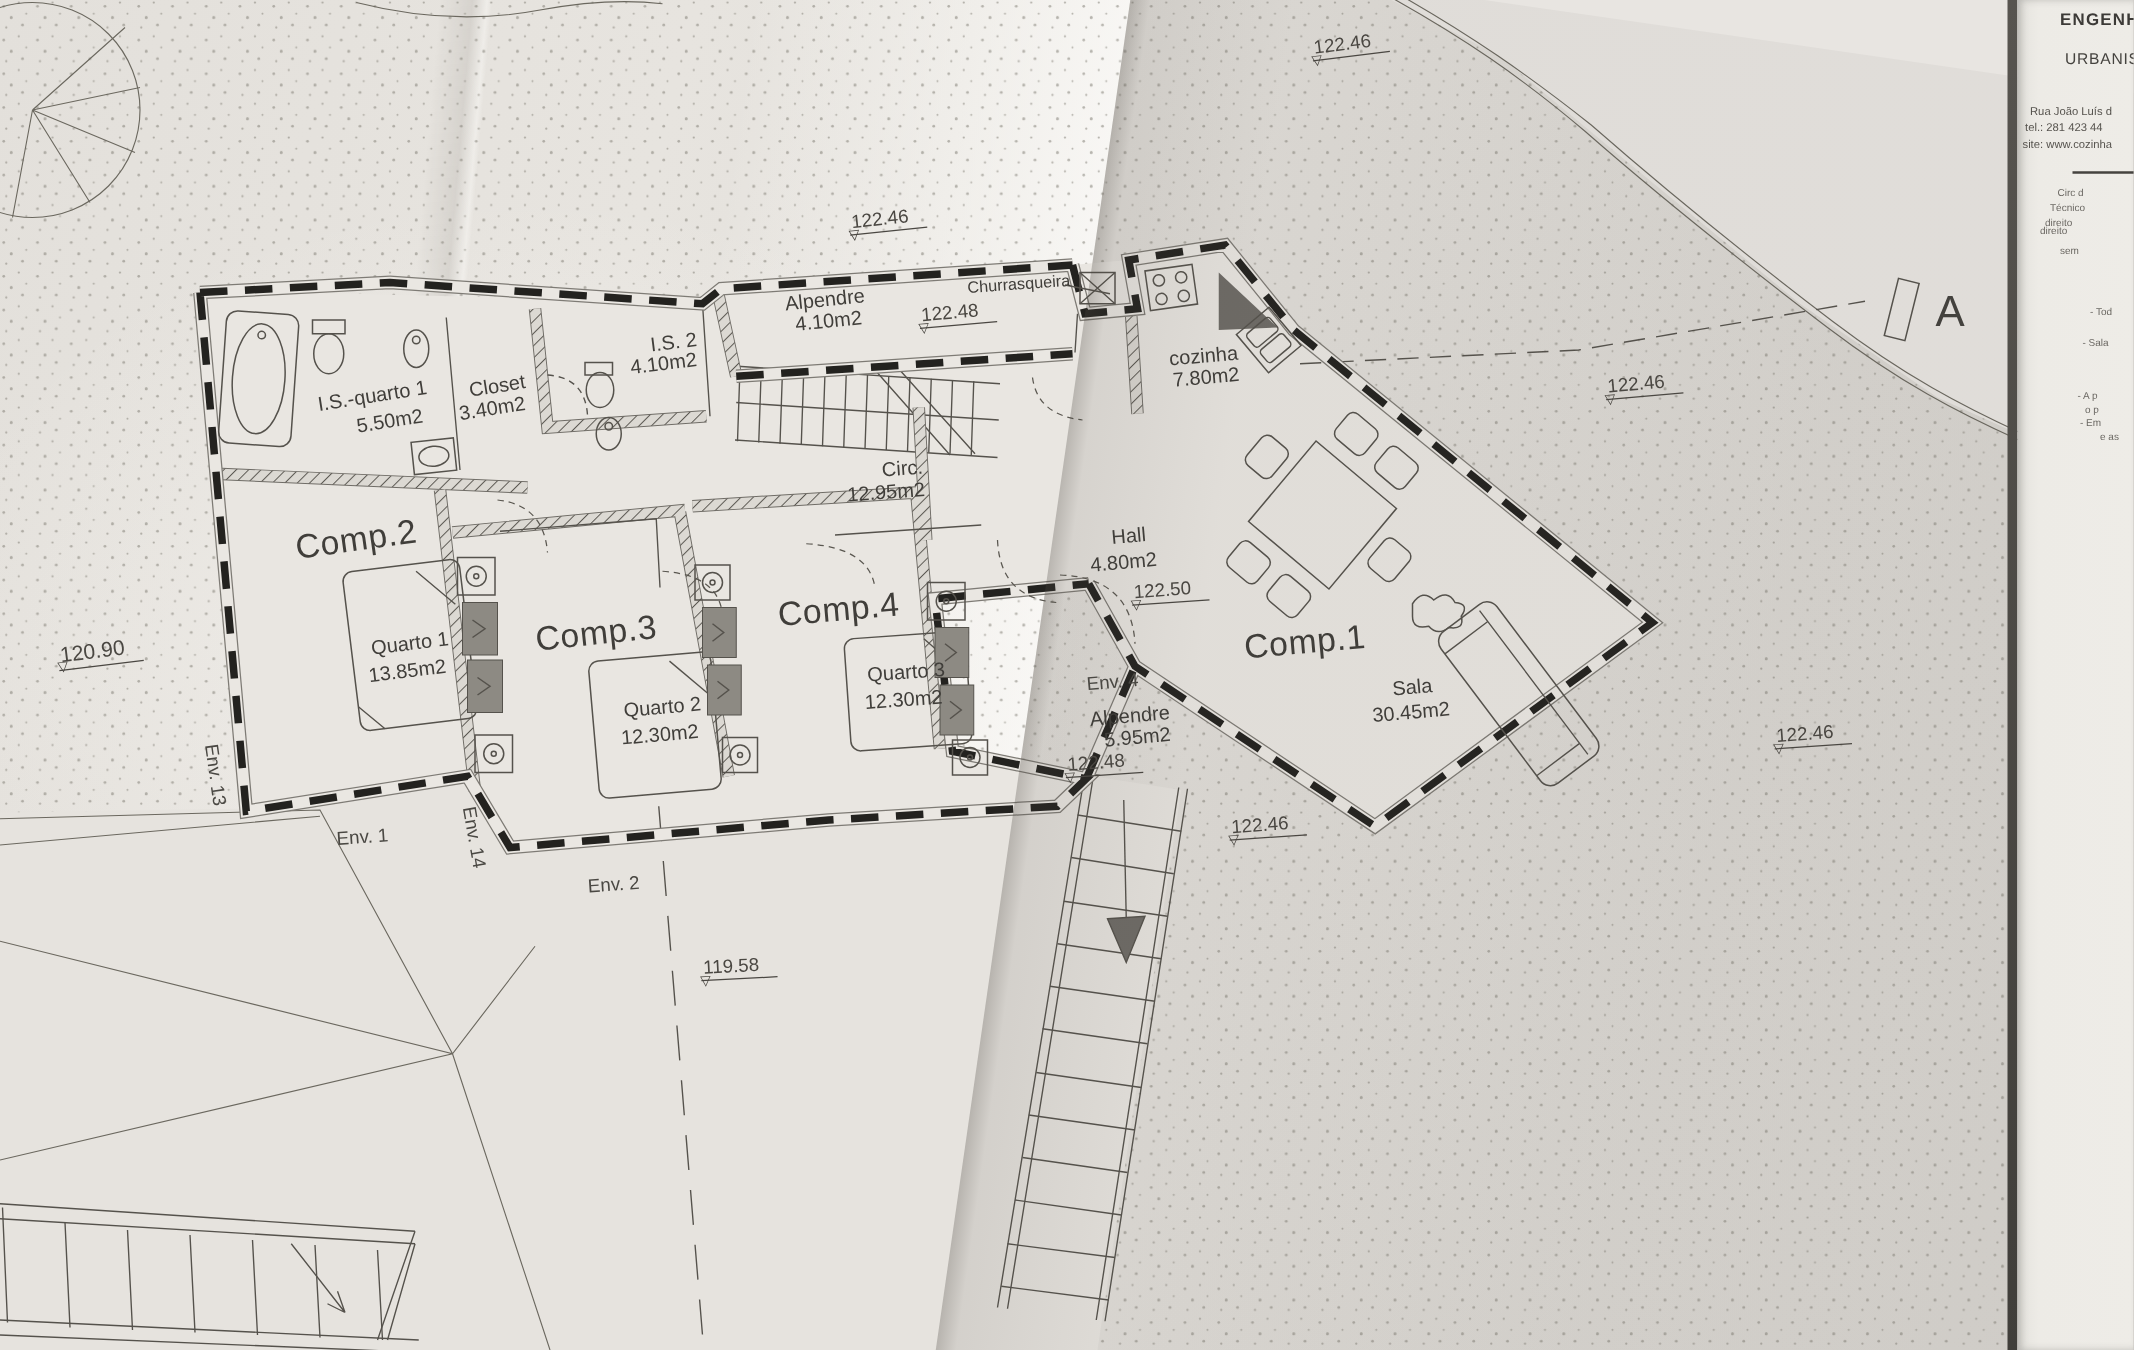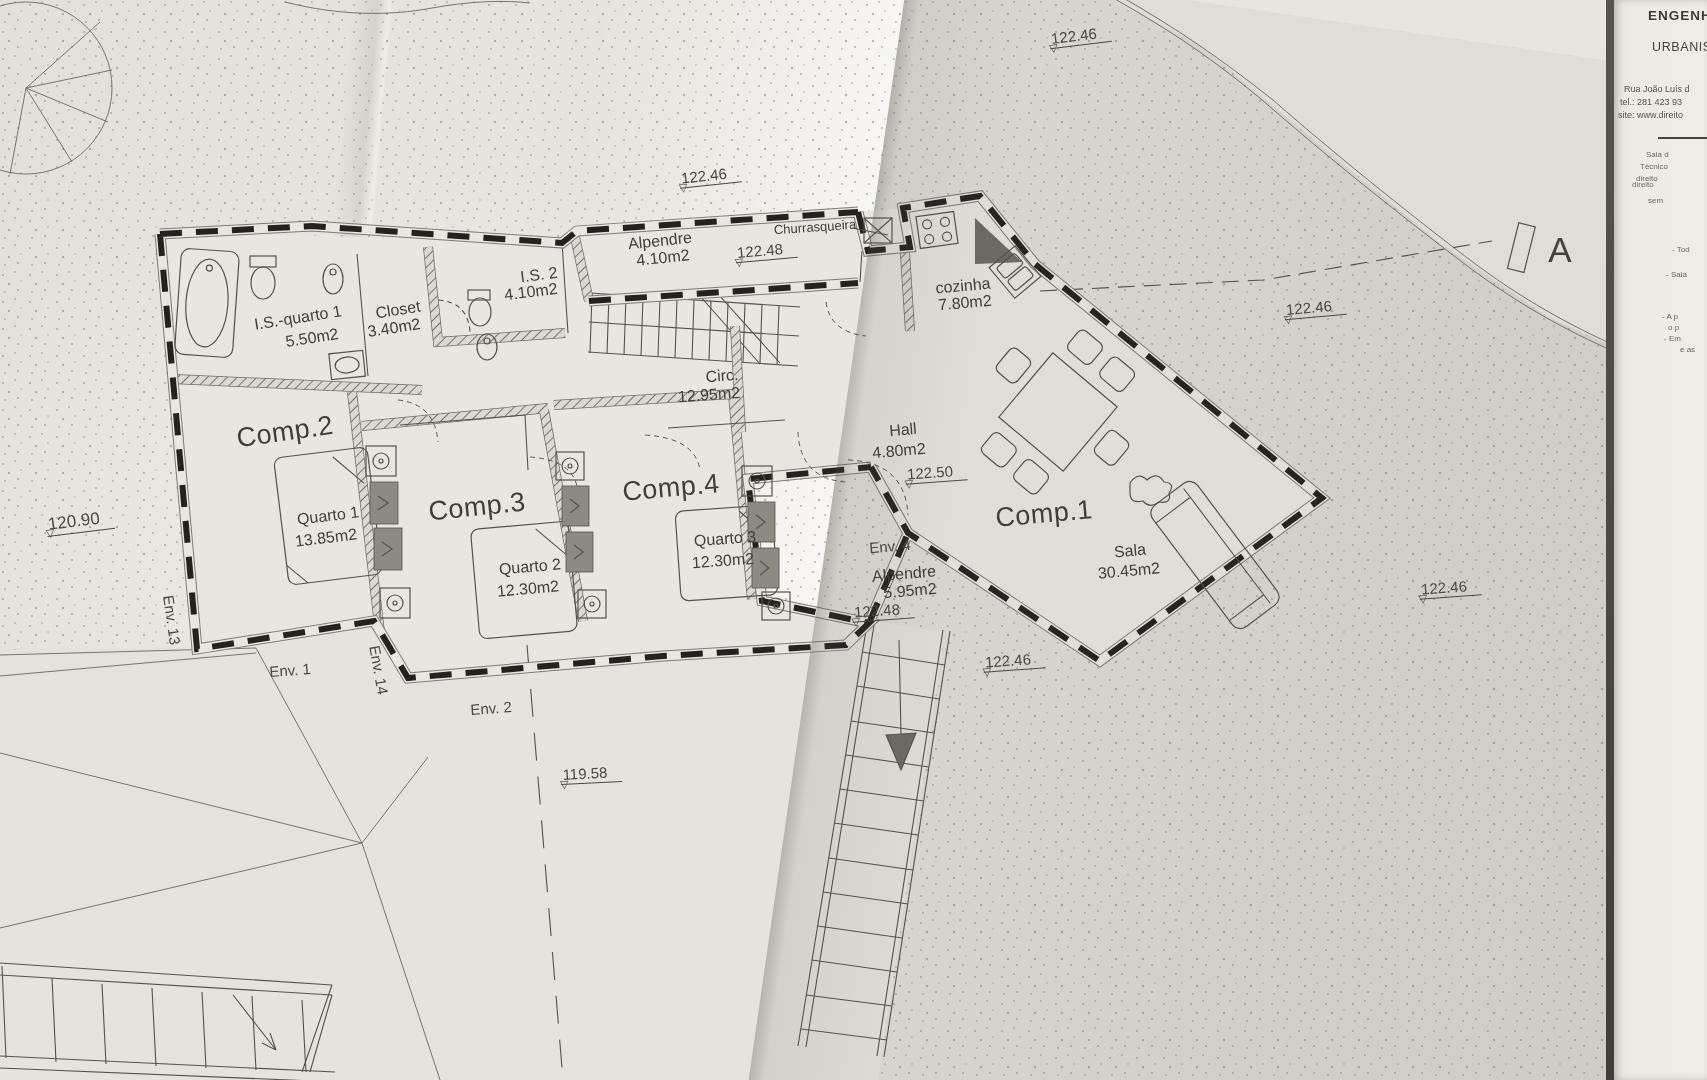--- a/index.html
+++ b/index.html
@@ -308,24 +308,24 @@
   <div class="elev" style="left:80px;top:522px;font-size:17px;transform:translate(-50%,-50%) rotate(-7deg)"><span class="ev">120.90</span><span class="tri">▽</span></div>
   <div class="elev" style="left:591px;top:774px;transform:translate(-50%,-50%) rotate(-3deg)"><span class="ev">119.58</span><span class="tri">▽</span></div>
 
   <div class="marker-a" style="left:1560px;top:250px">A</div>
 
   <div class="edge-line"></div>
   <div class="title-strip">
     <div class="tb tb-h1" style="left:34px;top:8px">ENGENHA</div>
     <div class="tb tb-h2" style="left:38px;top:40px">URBANIS</div>
     <div class="tb tb-s" style="left:10px;top:84px">Rua João Luís d</div>
-    <div class="tb tb-s" style="left:6px;top:97px">tel.: 281 423 93</div>
-    <div class="tb tb-s" style="left:4px;top:110px">site: www.direito</div>
+    <div class="tb tb-s" style="left:6px;top:97px">tel.: 281 423 44</div>
+    <div class="tb tb-s" style="left:4px;top:110px">site: www.cozinha</div>
     <div class="tb-rule" style="left:44px;top:137px;width:60px"></div>
-    <div class="tb tb-f" style="left:32px;top:150px">Sala d</div>
+    <div class="tb tb-f" style="left:32px;top:150px">Circ d</div>
     <div class="tb tb-f" style="left:26px;top:162px">Técnico</div>
     <div class="tb tb-f" style="left:22px;top:174px">direito</div>
     <div class="tb tb-f" style="left:34px;top:196px">sem</div>
     <div class="tb tb-f" style="left:18px;top:180px">direito</div>
     <div class="tb tb-f" style="left:58px;top:245px">- Tod</div>
     <div class="tb tb-f" style="left:52px;top:270px">- Sala</div>
     <div class="tb tb-f" style="left:48px;top:312px">- A p</div>
     <div class="tb tb-f" style="left:54px;top:323px">o p</div>
     <div class="tb tb-f" style="left:50px;top:334px">- Em</div>
     <div class="tb tb-f" style="left:66px;top:345px">e as</div>

